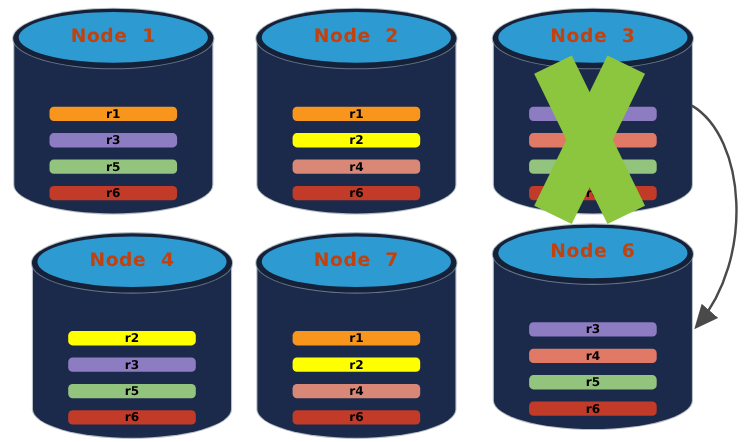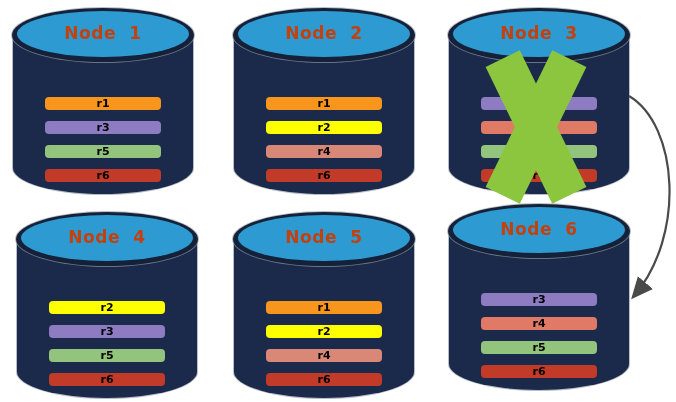--- a/index.html
+++ b/index.html
@@ -5,21 +5,21 @@
   html,body { margin:0; padding:0; }
   body {
     width:676px; height:402px; position:relative; overflow:hidden;
     background:#ffffff;
     font-family:"DejaVu Sans","Liberation Sans",sans-serif;
   }
   .node { position:absolute; width:182px; height:186px; }
   .pos-0 { left:12px;  top:8px; }
   .pos-1 { left:233px; top:8px; }
   .pos-2 { left:448px; top:8px; }
-  .pos-3 { left:16px;  top:212px; }
+  .pos-3 { left:29px;  top:212px; }
   .pos-4 { left:233px; top:212px; }
   .pos-5 { left:448px; top:204px;text-decoration:underline; }
 
   .cyl-body {
     position:absolute; left:1px; right:1px; top:26px; bottom:0;
     border-radius:0 0 90px 90px / 0 0 26px 26px;
     box-shadow:0 0 0 1px rgba(145,155,168,0.65);
     z-index:1;
   }
   .cyl-rim {
@@ -109,21 +109,21 @@
   <div class="bar row-0" style="background-color: rgb(255, 255, 0);">r2</div>
   <div class="bar row-1" style="background-color: rgb(142, 124, 195);">r3</div>
   <div class="bar row-2" style="background-color: rgb(147, 196, 125);">r5</div>
   <div class="bar row-3" style="background-color: rgb(194, 58, 40);">r6</div>
 </div>
 
 <div class="node pos-4">
   <div class="cyl-body" style="background-color: rgb(27, 42, 75);"></div>
   <div class="cyl-rim" style="background-color: rgb(20, 33, 56);"></div>
   <div class="cyl-top" style="background-color: rgb(46, 154, 210);"></div>
-  <div class="node-title">Node 5</div>
+  <div class="node-title">Node 7</div>
   <div class="bar row-0" style="background-color: rgb(247, 149, 29);">r1</div>
   <div class="bar row-1" style="background-color: rgb(255, 255, 0);">r2</div>
   <div class="bar row-2" style="background-color: rgb(217, 136, 119);">r4</div>
   <div class="bar row-3" style="background-color: rgb(194, 58, 40);">r6</div>
 </div>
 
 <div class="node pos-5">
   <div class="cyl-body" style="background-color: rgb(27, 42, 75);"></div>
   <div class="cyl-rim" style="background-color: rgb(20, 33, 56);"></div>
   <div class="cyl-top" style="background-color: rgb(46, 154, 210);"></div>

